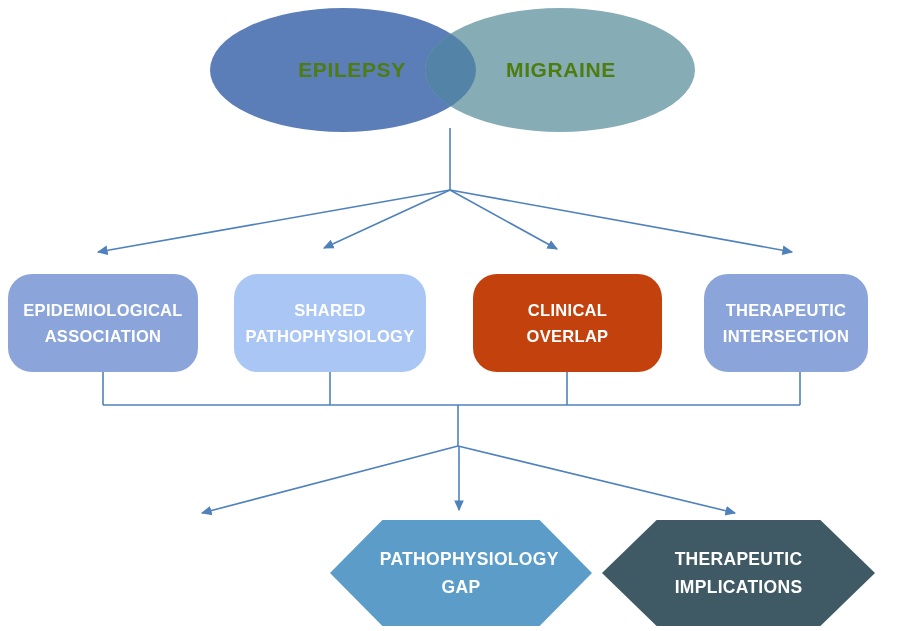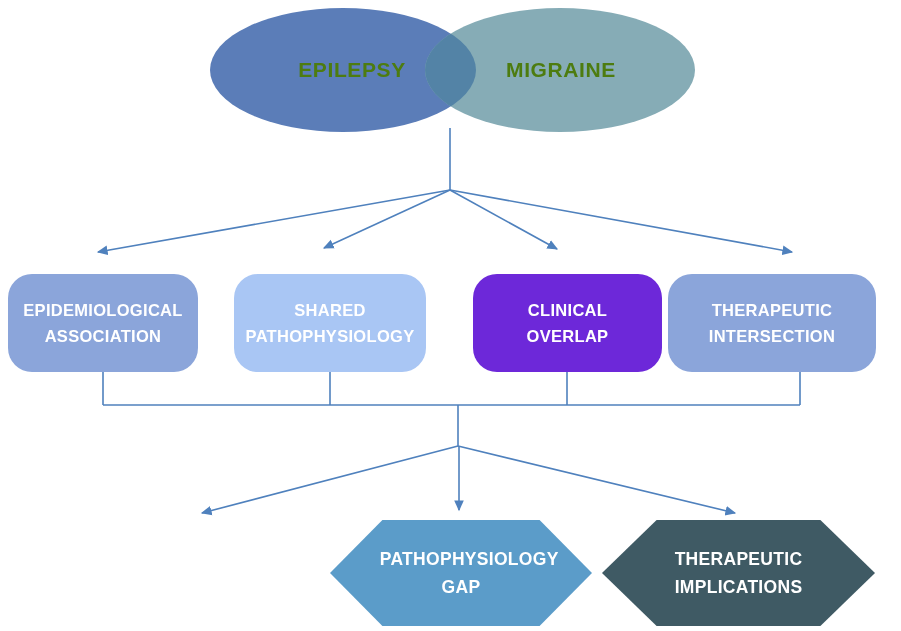--- a/index.html
+++ b/index.html
@@ -44,21 +44,21 @@
     font-size: 16.5px;
     line-height: 1.6;
     letter-spacing: 0.3px;
     box-sizing: border-box;
     margin-top: 12px;
   }
   .mid-box .bx-label { width: 100%; }
   #box-1 { left: 8px;   width: 190px; padding: 0 10px; }
   #box-2 { left: 234px; width: 192px; padding: 0 1px; }
   #box-3 { left: 473px; width: 189px; padding: 0 16px; }
-  #box-4 { left: 668px; width: 208px; padding: 8px 12px; }
+  #box-4 { left: 704px; width: 164px; padding: 8px 12px; }
   .hexagon {
     position: absolute;
     top: 520px;
     height: 106px;
     display: flex;
     align-items: center;
     justify-content: center;
     text-align: center;
     color: #ffffff;
     font-weight: bold;
@@ -113,21 +113,21 @@
 
   <div class="venn-label" style="left:352px; top:70px;">EPILEPSY</div>
   <div class="venn-label" style="left:561px; top:70px;">MIGRAINE</div>
 
   <div id="box-1" class="mid-box" style="background-color: rgb(139, 165, 218);">
     <div class="bx-label">EPIDEMIOLOGICAL ASSOCIATION</div>
   </div>
   <div id="box-2" class="mid-box" style="background-color: rgb(169, 198, 244);">
     <div class="bx-label">SHARED PATHOPHYSIOLOGY</div>
   </div>
-  <div id="box-3" class="mid-box" style="background-color: #6d28d9;">
+  <div id="box-3" class="mid-box" style="background-color: #c2410c;">
     <div class="bx-label">CLINICAL OVERLAP</div>
   </div>
   <div id="box-4" class="mid-box" style="background-color: rgb(139, 165, 218);">
     <div class="bx-label">THERAPEUTIC INTERSECTION</div>
   </div>
 
   <div id="hex-2" class="hexagon" style="background-color: rgb(91, 156, 201);">
     <div class="hx-label">PATHOPHYSIOLOGY GAP</div>
   </div>
   <div id="hex-3" class="hexagon" style="background-color: rgb(63, 90, 100);">

